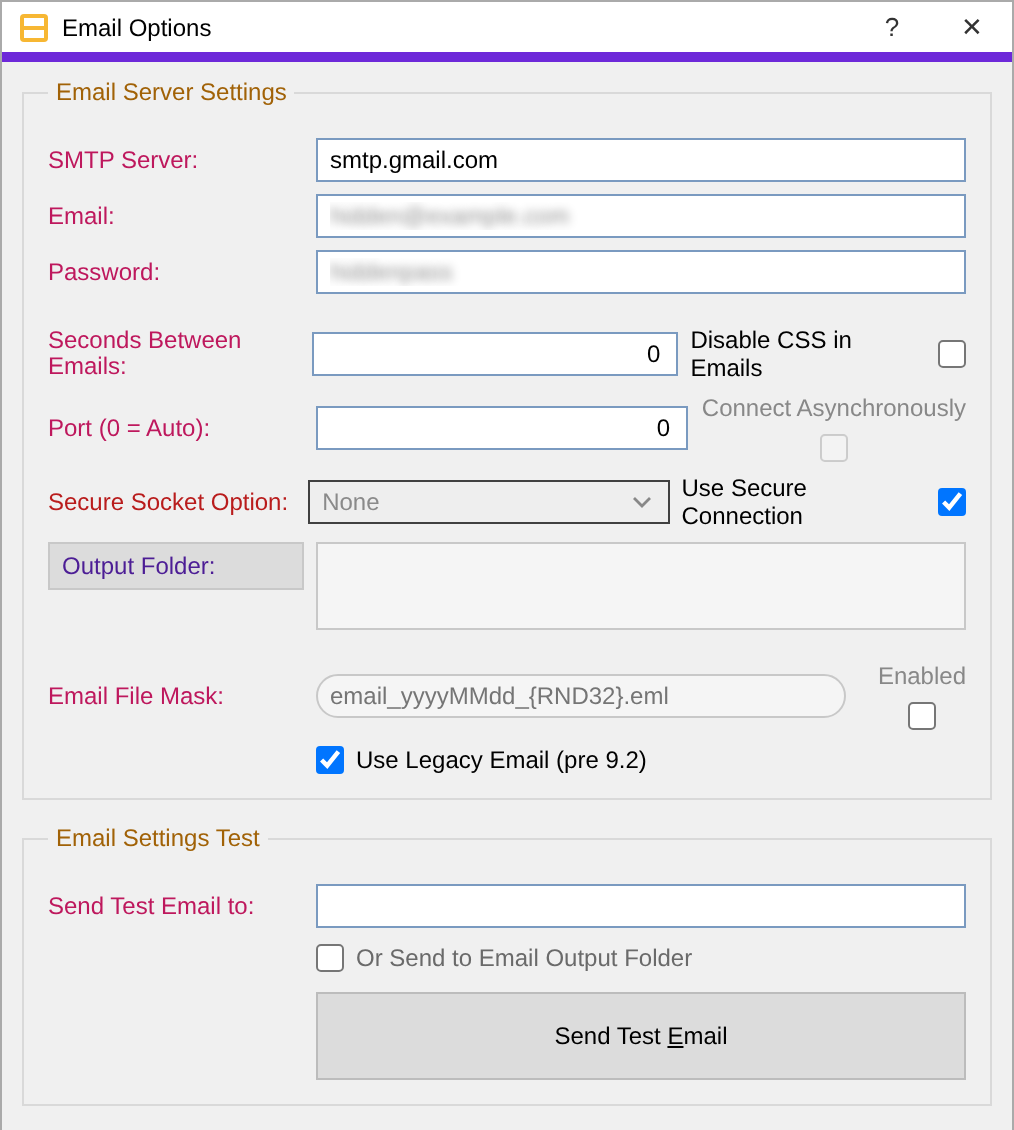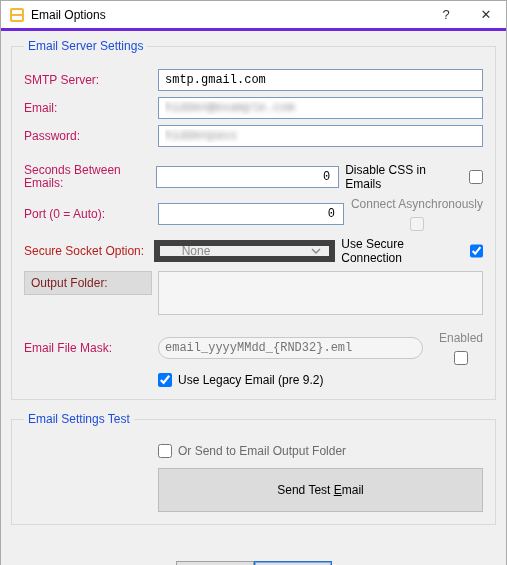--- a/index.html
+++ b/index.html
@@ -19,21 +19,21 @@
     background: #fff;
     border: 1px solid #aaa;
     display: flex;
     flex-direction: column;
   }
   .titlebar {
     height: 30px;
     background: #fff;
     display: flex;
     align-items: center;
-    border-bottom: 3px solid #6d28d9;
+    border-bottom: 5px solid #6d28d9;
   }
   .titlebar .app-icon {
     width: 16px; height: 16px;
     margin: 0 6px 0 8px;
     display: inline-block;
   }
   .titlebar .title {
     flex: 1;
     font-size: 12px;
     color: #000;
@@ -55,21 +55,21 @@
     position: relative;
   }
   fieldset.group {
     border: 1px solid #d9d9d9;
     margin: 0 0 12px 0;
     padding: 10px 12px 12px 12px;
     background: #f0f0f0;
   }
   fieldset.group > legend {
     font-size: 12px;
-    color: #1d4ed8;
+    color: #a16207;
     padding: 0 4px;
     background: #f0f0f0;
   }
   .row {
     display: flex;
     align-items: center;
     margin: 6px 0;
     gap: 6px;
   }
   .lbl {
@@ -77,51 +77,51 @@
     color: #be185d;
     font-size: 12px;
   }
   .lbl.two { line-height: 1.1; }
   .lbl.disabled { color: #b91c1c; }
   .outlbl {
     width: 128px;
     background: #dcdcdc;
     border: 1px solid #c8c8c8;
     padding: 4px 6px;
-    color: #7f1d1d;
+    color: #4c1d95;
     height: 24px;
     display: flex;
     align-items: center;
   }
   input[type=text], input[type=password] {
     height: 22px;
     border: 1px solid #7a9ac0;
     background: #fff;
     padding: 2px 6px;
-    font-family: Liberation Mono, monospace;
+    font-family: Liberation Sans, sans-serif;
     font-size: 12px;
     outline: none;
   }
   input.wide { flex: 1; }
   input.num { width: 186px; text-align: right; padding-right: 8px; }
   input.blur { color: transparent; text-shadow: 0 0 5px rgba(0,0,0,0.45); }
   input[disabled] {
     background: #f5f5f5;
     color: #8a8a8a;
     border-color: #c8c8c8;
     border-radius: 11px;
   }
   .select {
     width: 186px;
     height: 22px;
-    border: 6px solid #404040;
+    border: 1px solid #404040;
     background: #eee;
     display: flex;
     align-items: center;
-    padding: 0 22px;
+    padding: 0 6px;
     color: #8a8a8a;
     position: relative;
   }
   .select .chev {
     position: absolute; right: 4px; top: 0; bottom: 0;
     width: 18px; display: flex; align-items: center; justify-content: center;
     color: #888;
   }
   .right-check {
     margin-left: auto;
@@ -297,20 +297,24 @@
       <div class="legacy-row">
         <input type="checkbox" checked="" style="">
         <span>Use Legacy Email (pre 9.2)</span>
       </div>
 
     </fieldset>
 
     <fieldset class="group">
       <legend>Email Settings Test</legend>
 
+      <div class="row sendrow">
+        <div class="lbl">Send Test Email to:</div>
+        <input type="text" class="sendbox" value="" style="">
+      </div>
 
       <div class="orrow">
         <input type="checkbox" style="">
         <span>Or Send to Email Output Folder</span>
       </div>
 
       <button class="bigbtn"><span>Send Test </span><span class="u">E</span><span>mail</span></button>
 
     </fieldset>
 

